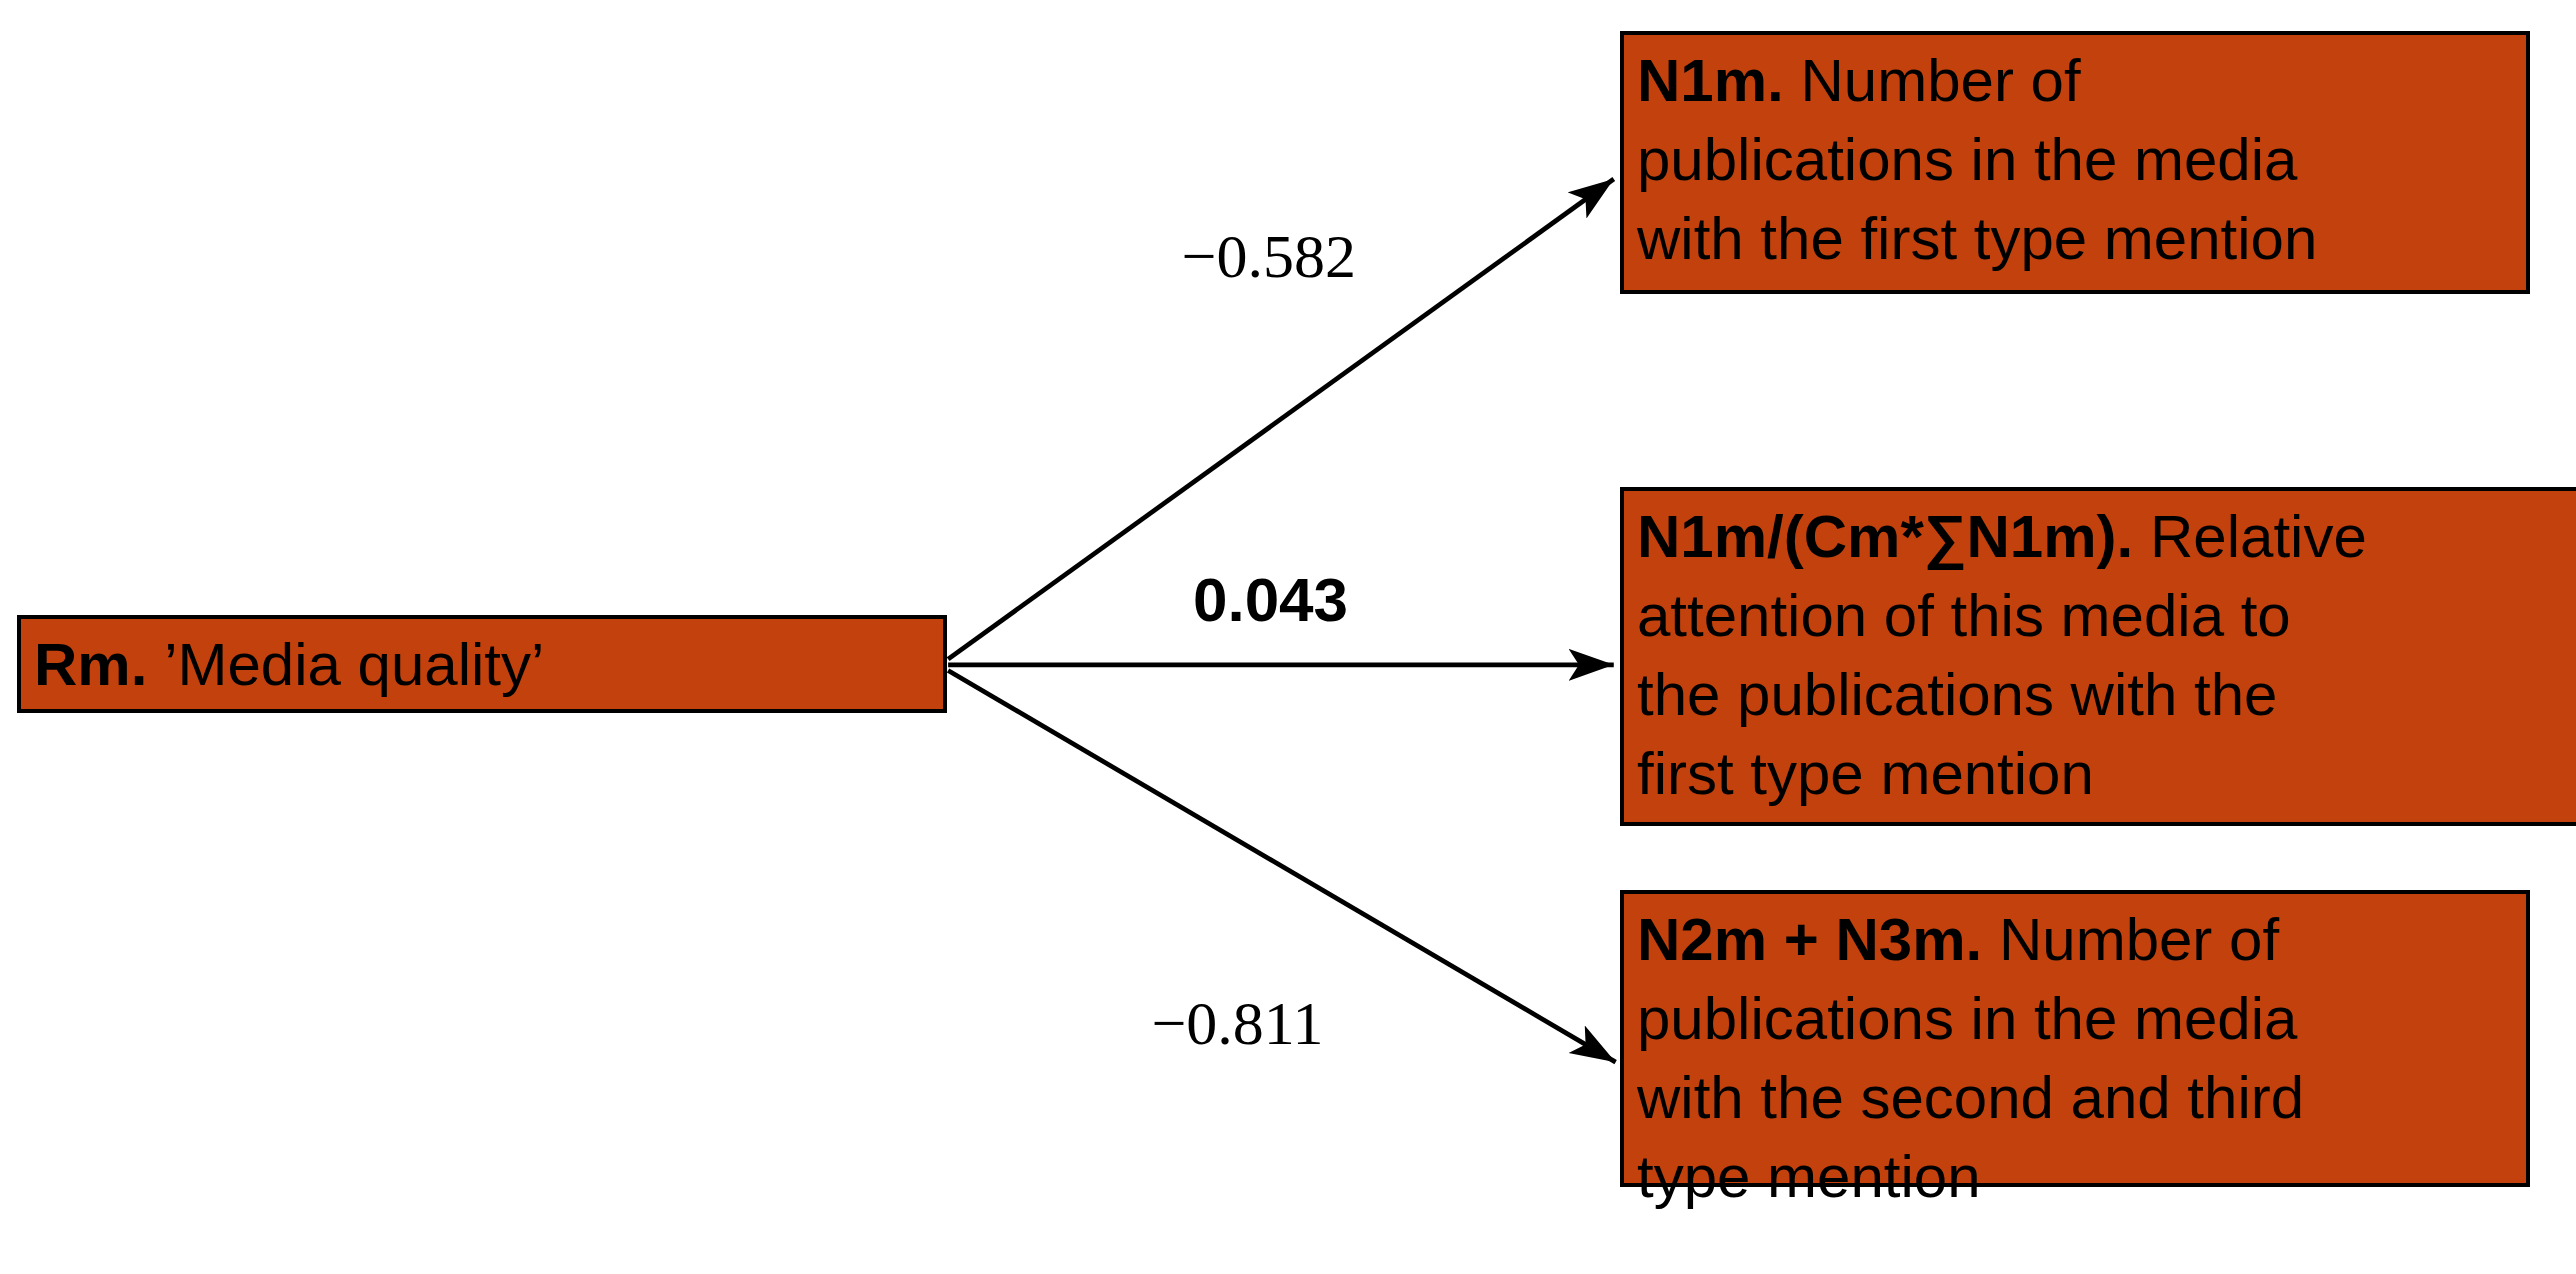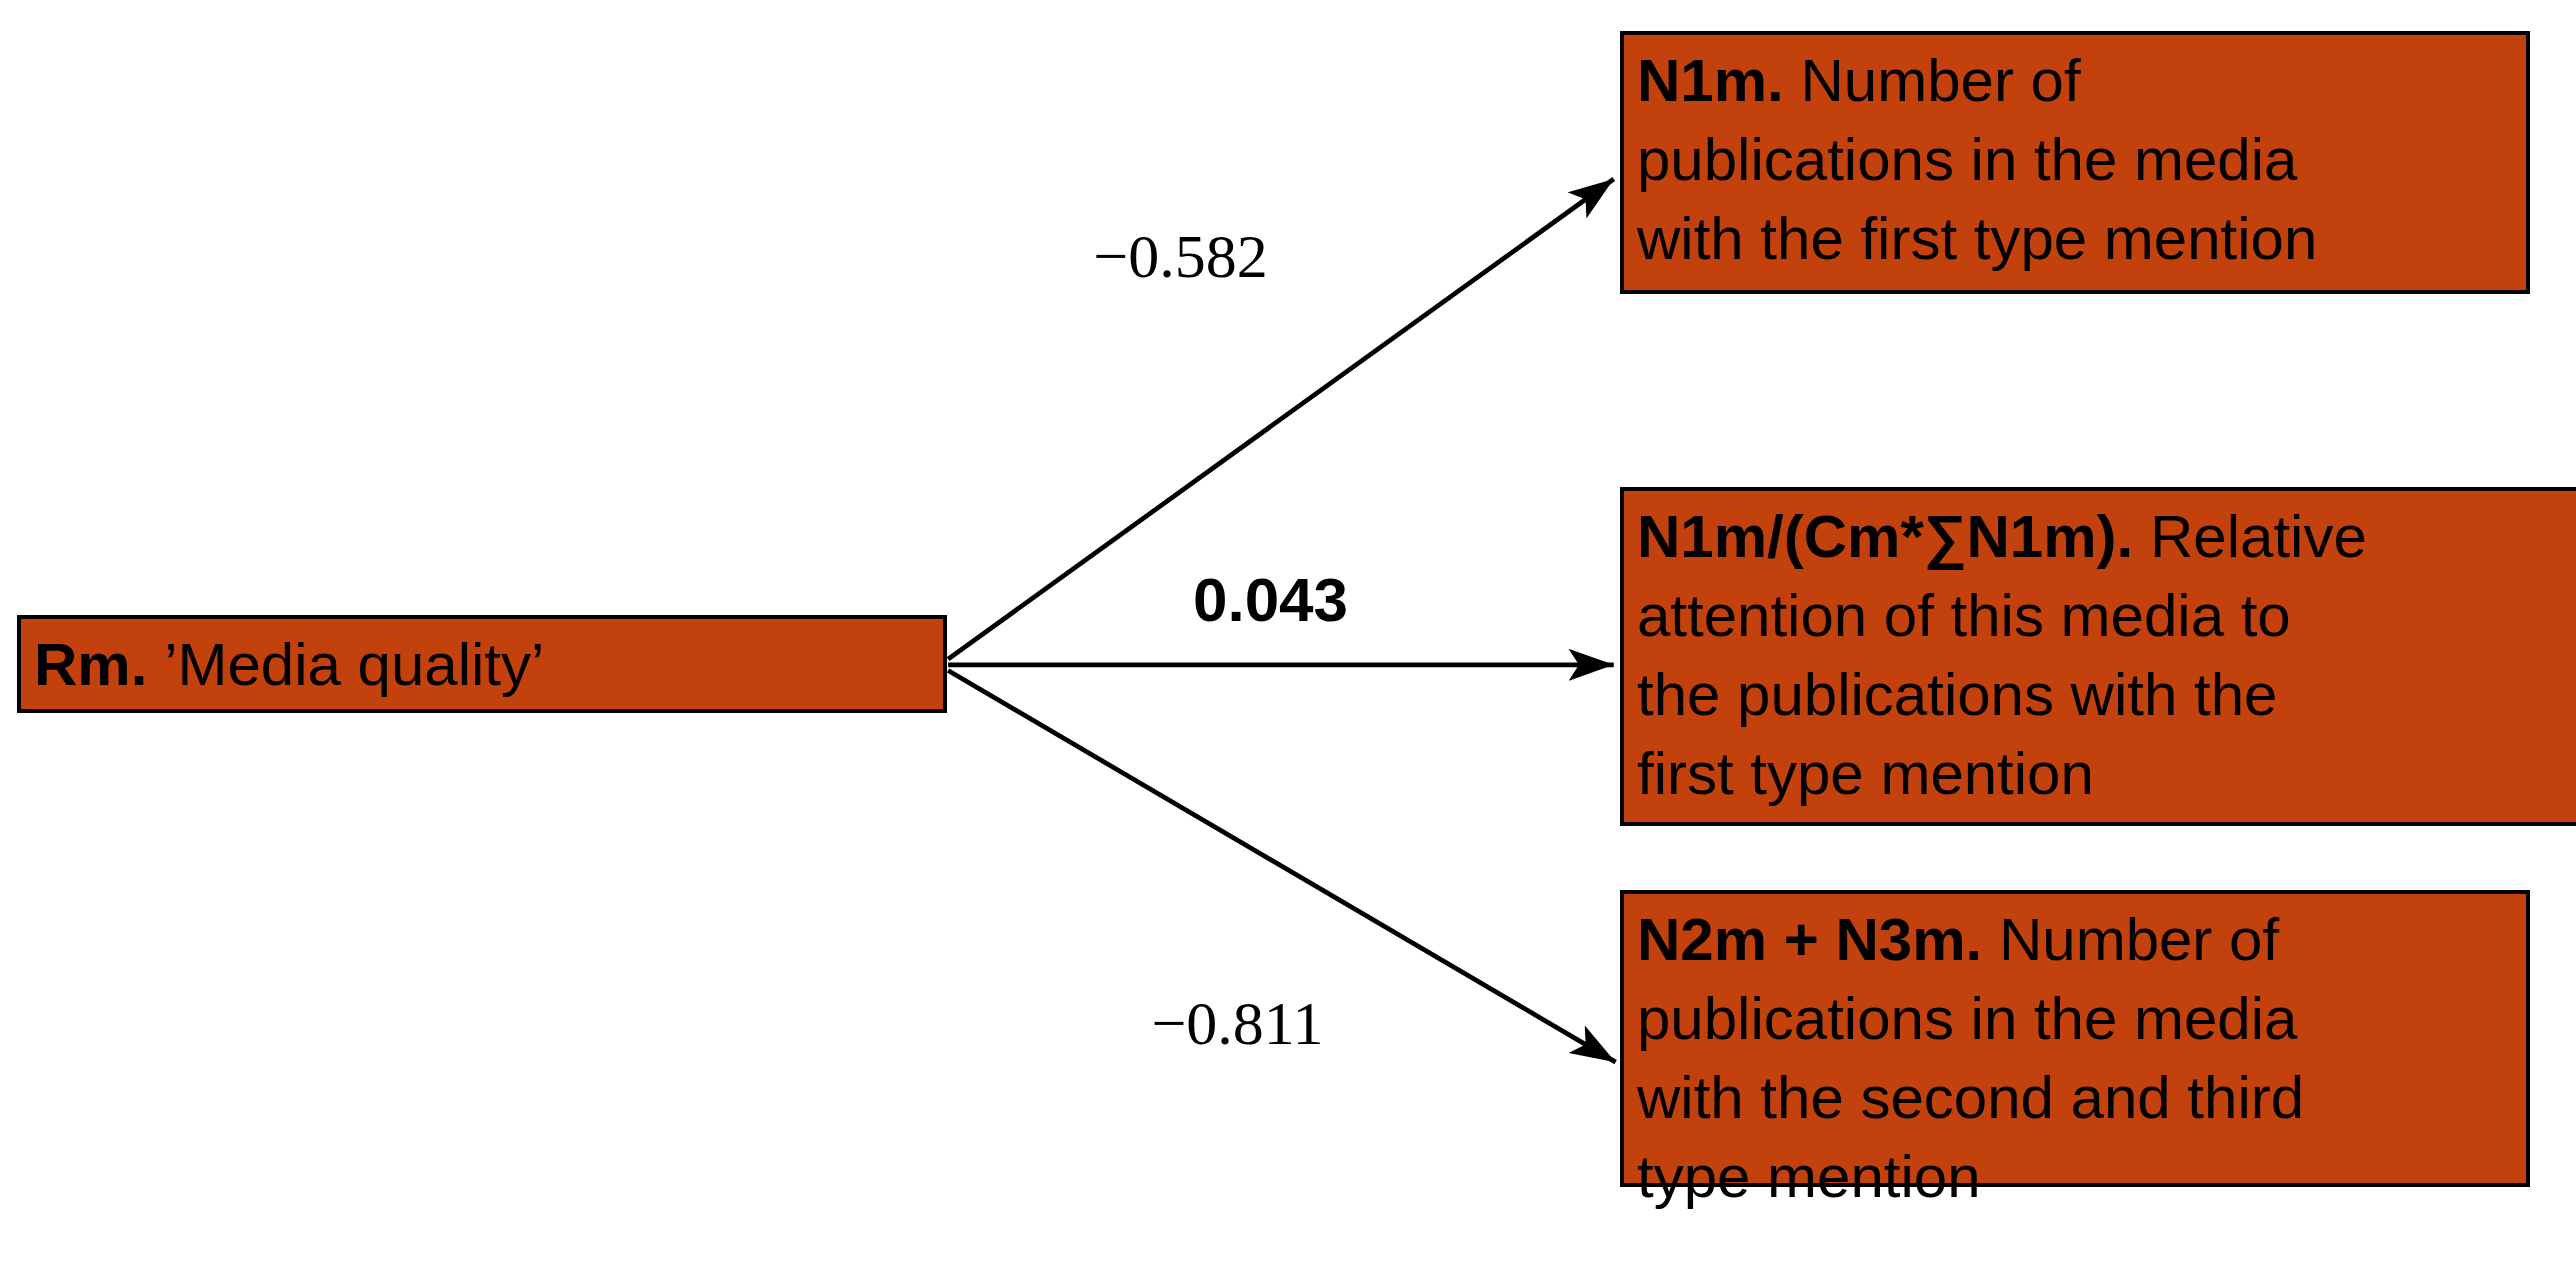--- a/index.html
+++ b/index.html
@@ -34,21 +34,21 @@
   .target-node-3 { left: 1620px; top: 890px; width: 910px; height: 297px; }
   .edge-label {
     position: absolute;
     width: 301px;
     text-align: center;
     font-size: 62px;
     line-height: 66px;
   }
   .label-serif { font-family: "Liberation Serif", serif; }
   .label-sans  { font-family: "Liberation Sans", sans-serif; font-weight: bold; }
-  .edge-label-1 { left: 1030px; top: 223px; }
+  .edge-label-1 { left: 1055px; top: 223px; text-align: right; }
   .edge-label-2 { left: 1120px; top: 567px; }
   .edge-label-3 { left: 1087px; top: 990px; }
   .edges-svg { position: absolute; left: 0; top: 0; width: 2576px; height: 1275px; }
   .gap { display: inline-block; width: 0.28em; }
 </style>
 </head>
 <body>
 
 <div class="canvas">
 

